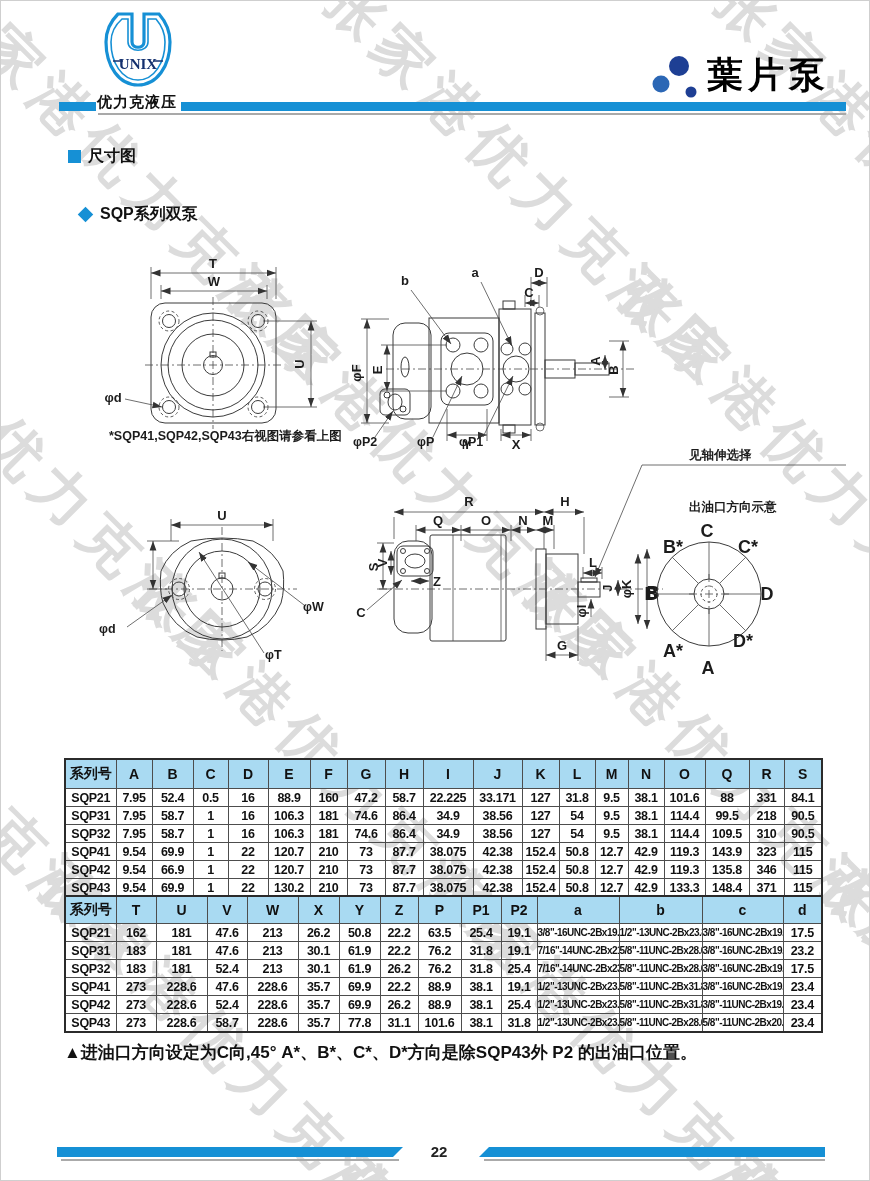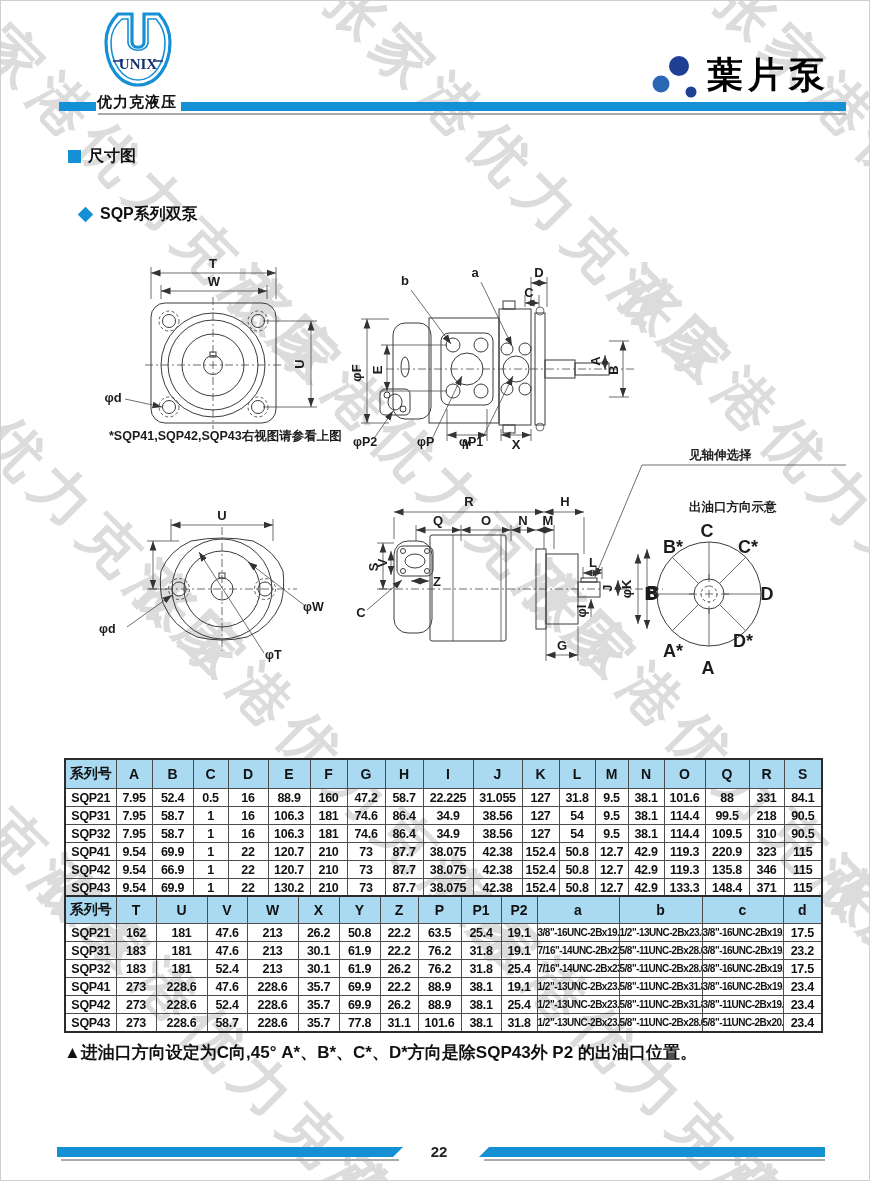--- a/index.html
+++ b/index.html
@@ -407,21 +407,21 @@
             <td>SQP21</td>
             <td>7.95</td>
             <td>52.4</td>
             <td>0.5</td>
             <td>16</td>
             <td>88.9</td>
             <td>160</td>
             <td>47.2</td>
             <td>58.7</td>
             <td>22.225</td>
-            <td>31.055</td>
+            <td>33.171</td>
             <td>127</td>
             <td>31.8</td>
             <td>9.5</td>
             <td>38.1</td>
             <td>101.6</td>
             <td>88</td>
             <td>331</td>
             <td>84.1</td>
           </tr>
           <tr>
@@ -476,21 +476,21 @@
             <td>210</td>
             <td>73</td>
             <td>87.7</td>
             <td>38.075</td>
             <td>42.38</td>
             <td>152.4</td>
             <td>50.8</td>
             <td>12.7</td>
             <td>42.9</td>
             <td>119.3</td>
-            <td>220.9</td>
+            <td>143.9</td>
             <td>323</td>
             <td>115</td>
           </tr>
           <tr>
             <td>SQP42</td>
             <td>9.54</td>
             <td>66.9</td>
             <td>1</td>
             <td>22</td>
             <td>120.7</td>

